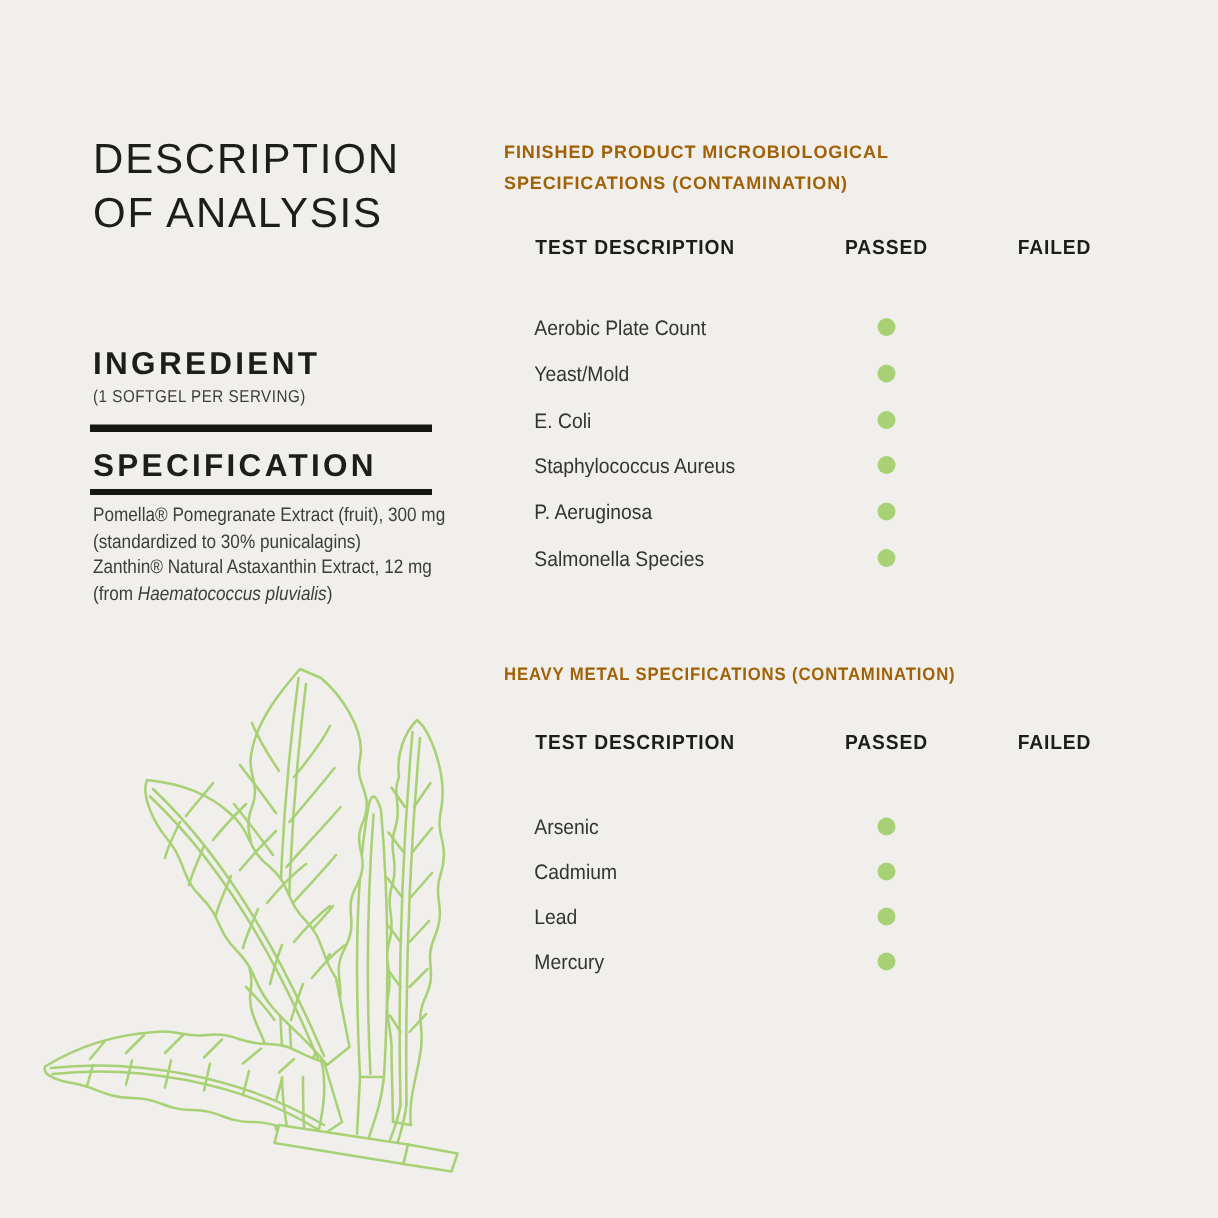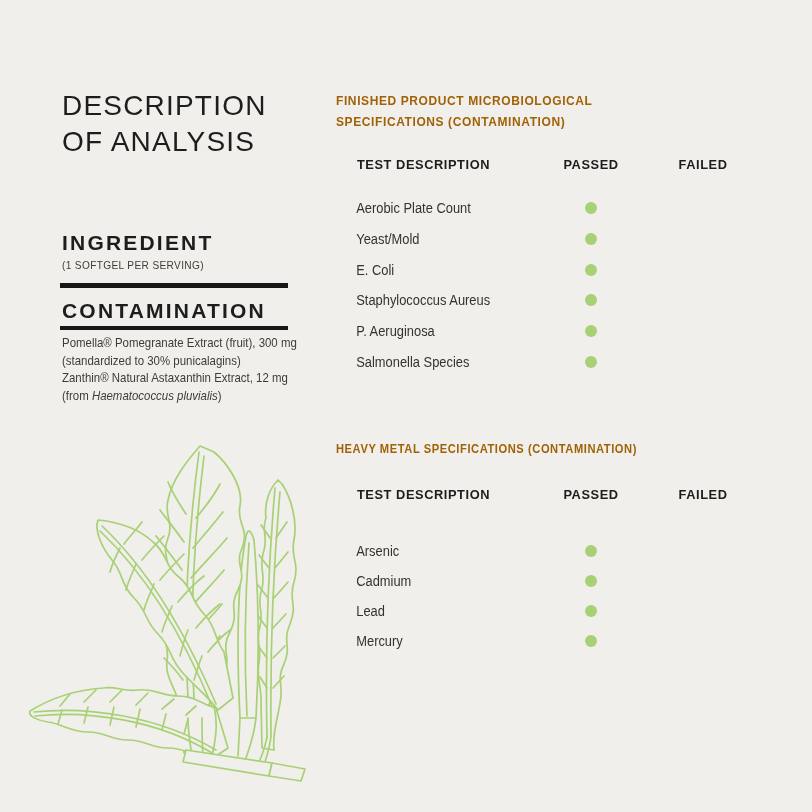--- a/index.html
+++ b/index.html
@@ -50,21 +50,21 @@
   .heavy-title .title-line { transform: scaleX(0.93); transform-origin: 0 50%; }
 
   .result-table-header, .result-row {
     position: relative;
     display: grid; grid-template-columns: 212px 86px 138px;
     align-items: center;
   }
   .table-wrap { position: absolute; left: 336px; width: 436px; }
   .micro-table-header { top: 157px; }
   .heavy-table-header { top: 487px; }
-  .micro-rows { top: 193px; }
+  .micro-rows { top: 203px; }
   .heavy-rows { top: 536px; }
 
   .hcell {
     font-size: 13.5px; font-weight: 700; letter-spacing: 0.6px; color: #1d1d1b;
   }
   .hcell.desc { padding-left: 22px; transform: scaleX(0.95); transform-origin: 0 50%; white-space: nowrap; }
   .hcell.mid, .hcell.end { text-align: center; transform: scaleX(0.95); transform-origin: 50% 50%; white-space: nowrap; }
 
   .micro-rows .result-row { height: 30.7px; }
   .heavy-rows .result-row { height: 30px; }
@@ -89,21 +89,21 @@
 
   <div class="doc-title">
     <div>DESCRIPTION</div>
     <div>OF ANALYSIS</div>
   </div>
 
   <div class="section-heading ingredient-heading">INGREDIENT</div>
   <div class="serving-note condensed">(1 SOFTGEL PER SERVING)</div>
   <div class="rule rule-1"></div>
 
-  <div class="section-heading spec-heading">CONTAMINATION</div>
+  <div class="section-heading spec-heading">SPECIFICATION</div>
   <div class="rule rule-2"></div>
   <div class="spec-text">
     <div class="spec-line condensed">Pomella® Pomegranate Extract  (fruit), 300 mg</div>
     <div class="spec-line condensed">(standardized to 30% punicalagins)</div>
     <div class="spec-line condensed">Zanthin® Natural Astaxanthin Extract, 12 mg</div>
     <div class="spec-line condensed"><span>(from </span><i>Haematococcus pluvialis</i><span>)</span></div>
   </div>
 
   <div class="table-section-title micro-title">
     <div class="title-line">FINISHED PRODUCT MICROBIOLOGICAL</div>

